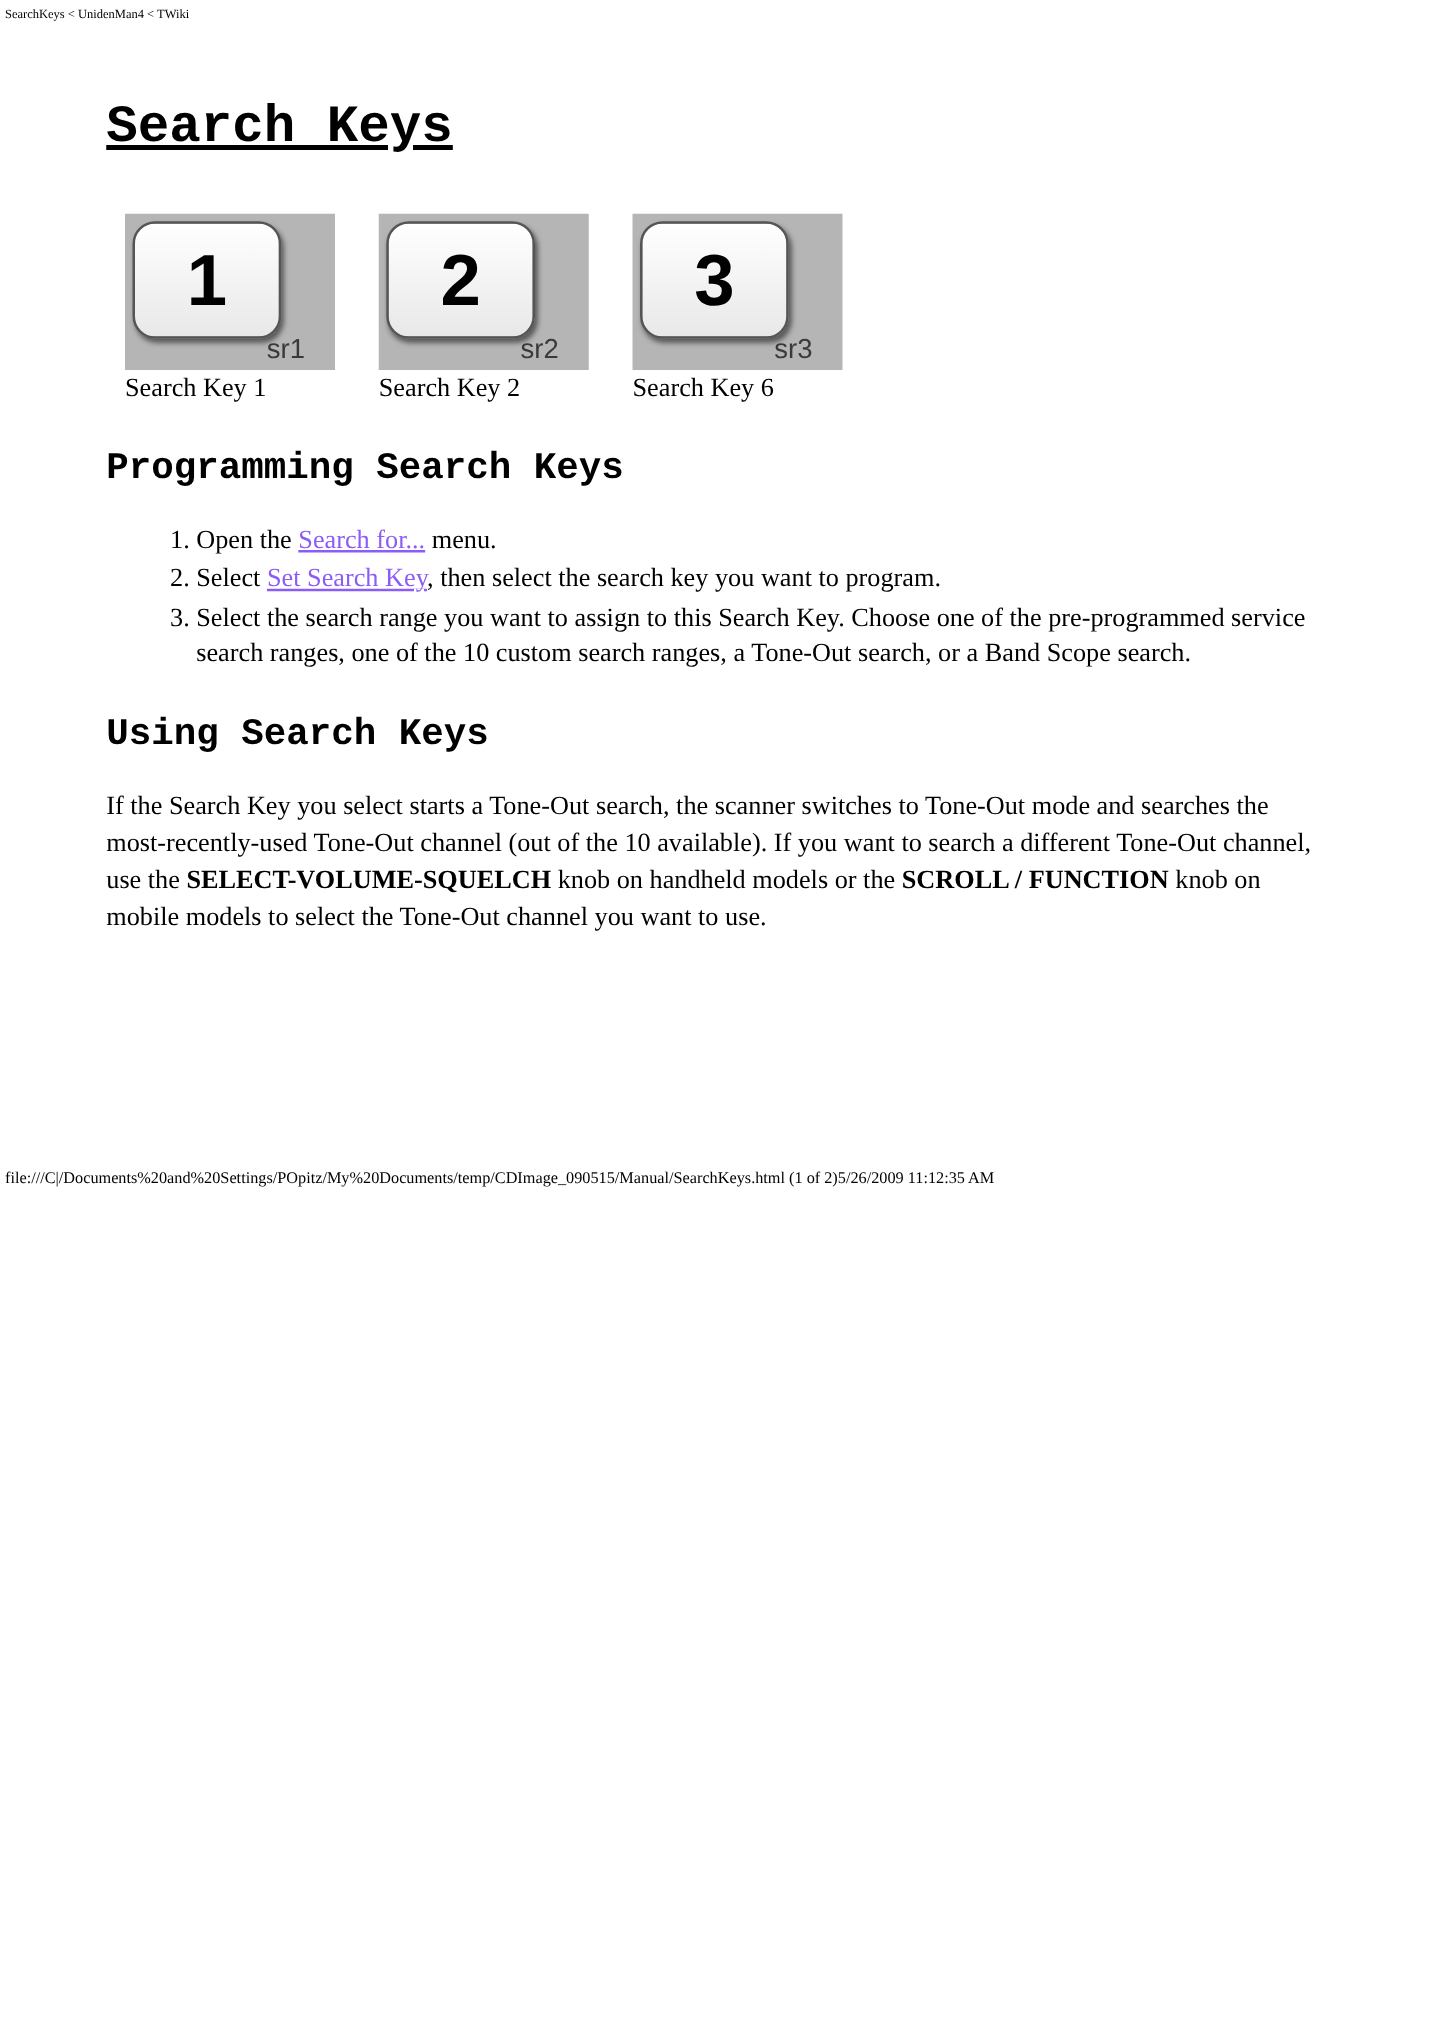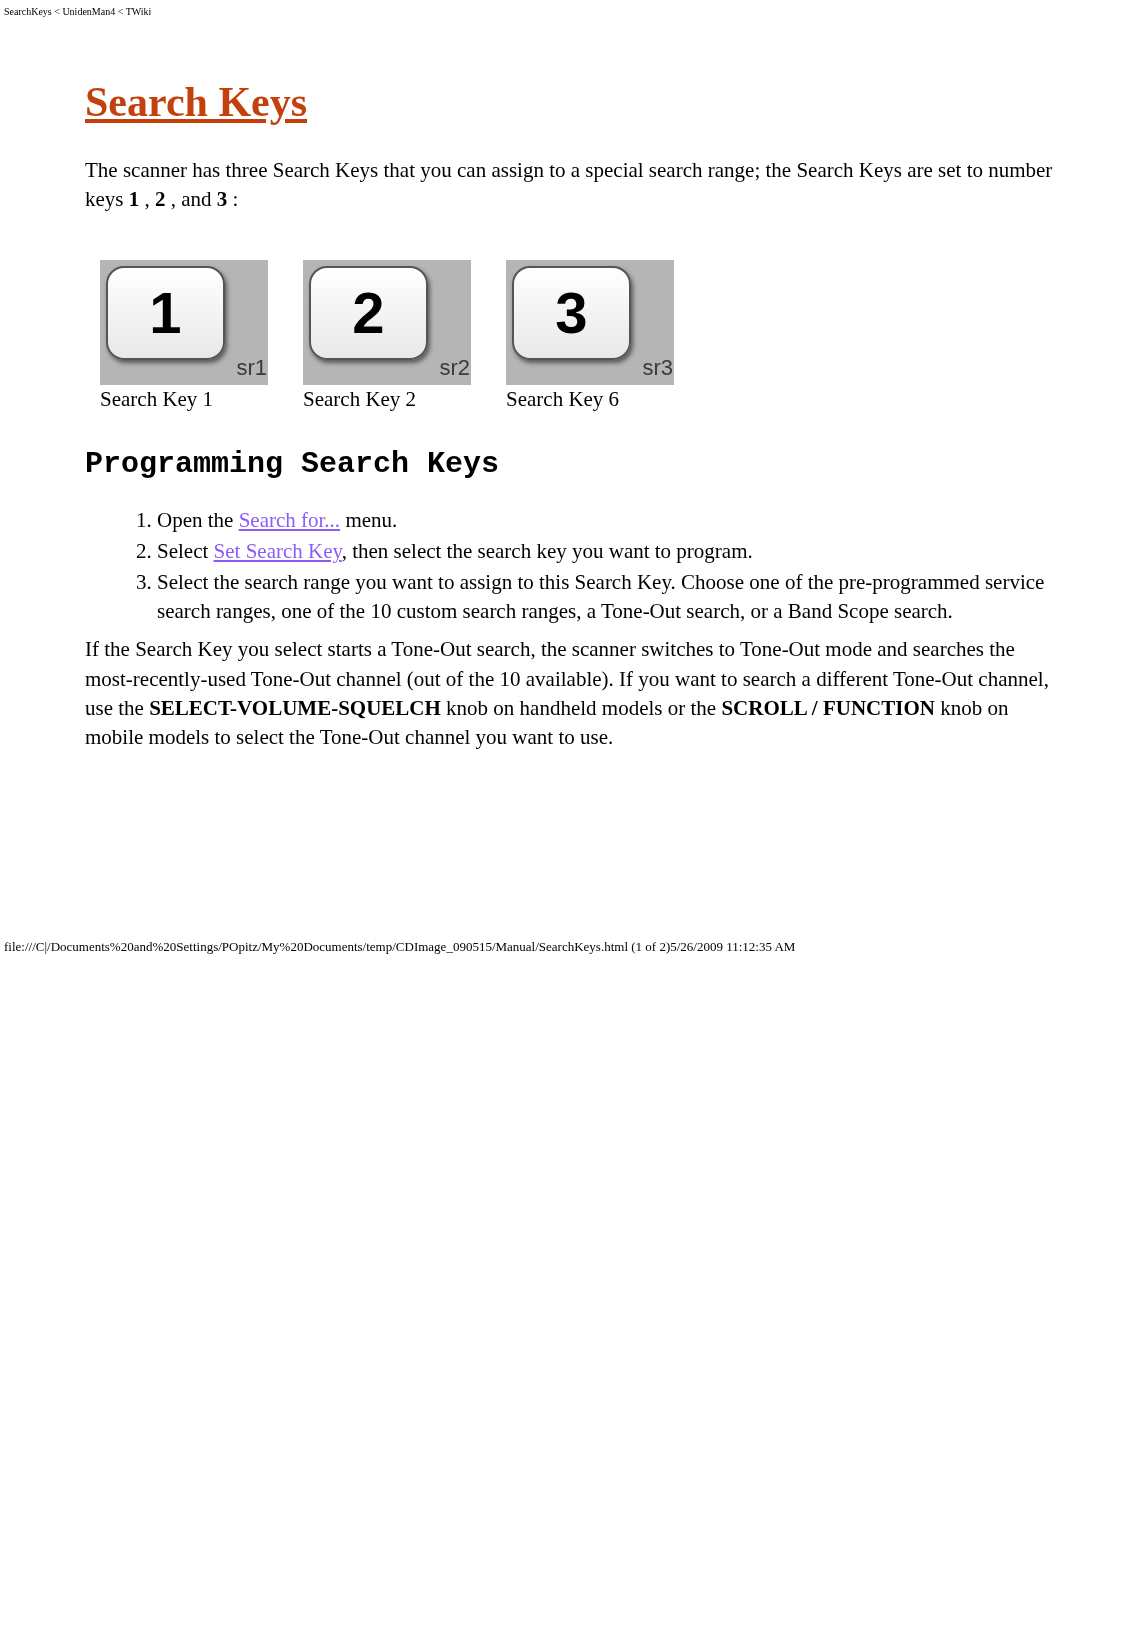--- a/index.html
+++ b/index.html
@@ -12,24 +12,24 @@
     }
     .header-path {
       font-family: "Times New Roman", Times, serif;
       font-size: 10px;
       padding: 6px 4px;
     }
     .content {
       padding: 40px 85px 20px 85px;
     }
     h1 {
-      font-family: Liberation Serif, serif;
+      font-family: Liberation Mono, monospace;
       font-size: 42px;
       font-weight: bold;
-      color: #c2410c;
+      color: #000000;
       text-decoration: underline;
       margin: 15px 0 30px 0;
     }
     h2 {
       font-family: Liberation Mono, monospace;
       font-size: 30px;
       font-weight: bold;
       margin: 35px 0 25px 0;
     }
     p {
@@ -65,21 +65,21 @@
       align-items: center;
       justify-content: center;
       font-family: Arial, sans-serif;
       font-size: 58px;
       font-weight: bold;
       color: #000;
     }
     .key-label {
       position: absolute;
       bottom: 4px;
-      right: 1px;
+      right: 24px;
       font-family: Arial, sans-serif;
       font-size: 22px;
       color: #3a3a3a;
     }
     .key-caption {
       margin-top: 2px;
       font-size: 21px;
     }
     ol {
       margin: 0 0 10px 0;
@@ -102,23 +102,20 @@
   </style>
 </head>
 <body>
 
 <div class="header-path">SearchKeys &lt; UnidenMan4 &lt; TWiki</div>
 
 <div class="content">
 
   <h1>Search Keys</h1>
 
-  <p>
-    <span>The scanner has three Search Keys that you can assign to a special search range; the Search Keys are set to number keys </span><b>1</b><span> , </span><b>2</b><span> , and </span><b>3</b><span> :</span>
-  </p>
 
   <div class="key-row">
     <div class="key-cell">
       <div class="key-box">
         <div class="key-button">1</div>
         <div class="key-label">sr1</div>
       </div>
       <div class="key-caption">Search Key 1</div>
     </div>
     <div class="key-cell">
@@ -142,20 +139,21 @@
   <ol>
     <li>
       <span>Open the </span><a href="#" class="inline-link">Search for...</a><span> menu.</span>
     </li>
     <li>
       <span>Select </span><a href="#" class="inline-link">Set Search Key</a><span>, then select the search key you want to program.</span>
     </li>
     <li>Select the search range you want to assign to this Search Key. Choose one of the pre-programmed service search ranges, one of the 10 custom search ranges, a Tone-Out search, or a Band Scope search.</li>
   </ol>
 
+  <h2>Using Search Keys</h2>
 
 
 
   <p>
     <span>If the Search Key you select starts a Tone-Out search, the scanner switches to Tone-Out mode and searches the most-recently-used Tone-Out channel (out of the 10 available). If you want to search a different Tone-Out channel, use the </span><b>SELECT-VOLUME-SQUELCH</b><span> knob on handheld models or the </span><b>SCROLL / FUNCTION</b><span> knob on mobile models to select the Tone-Out channel you want to use.</span>
   </p>
 
 </div>
 
 <div class="footer-path">file:///C|/Documents%20and%20Settings/POpitz/My%20Documents/temp/CDImage_090515/Manual/SearchKeys.html (1 of 2)5/26/2009 11:12:35 AM</div>

